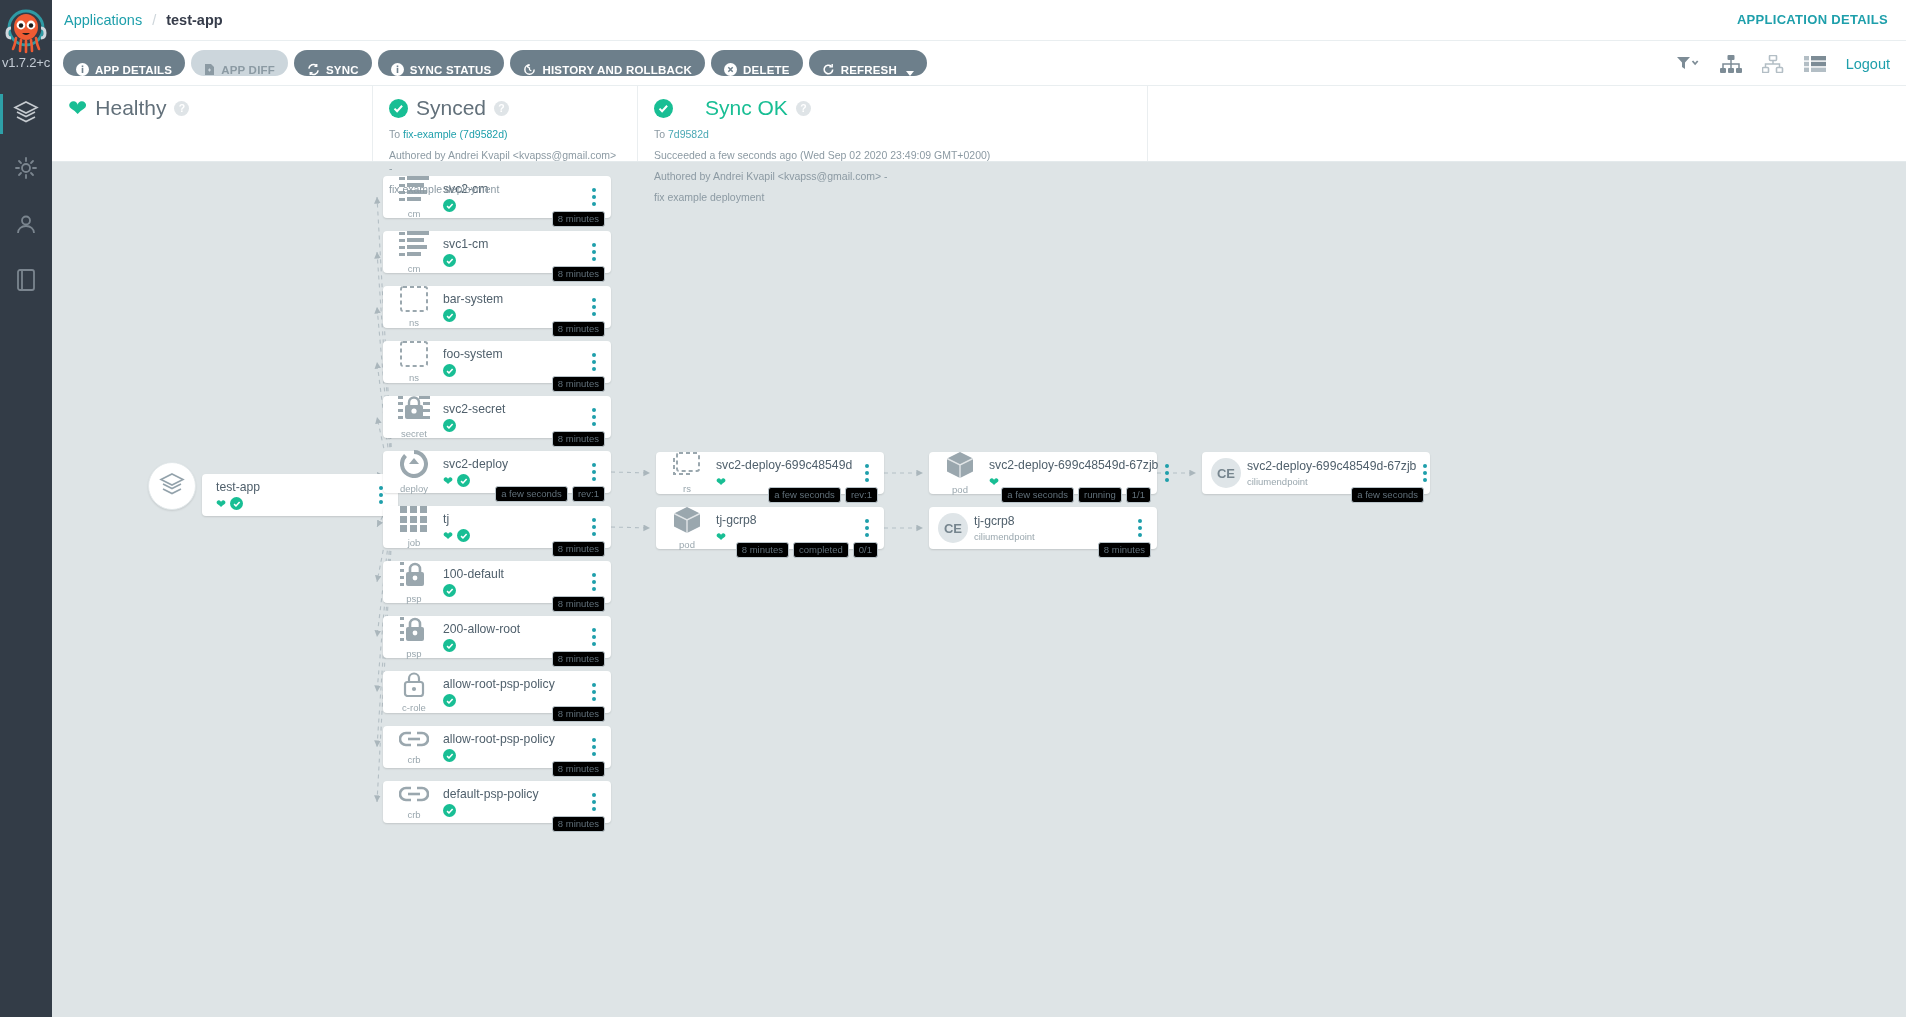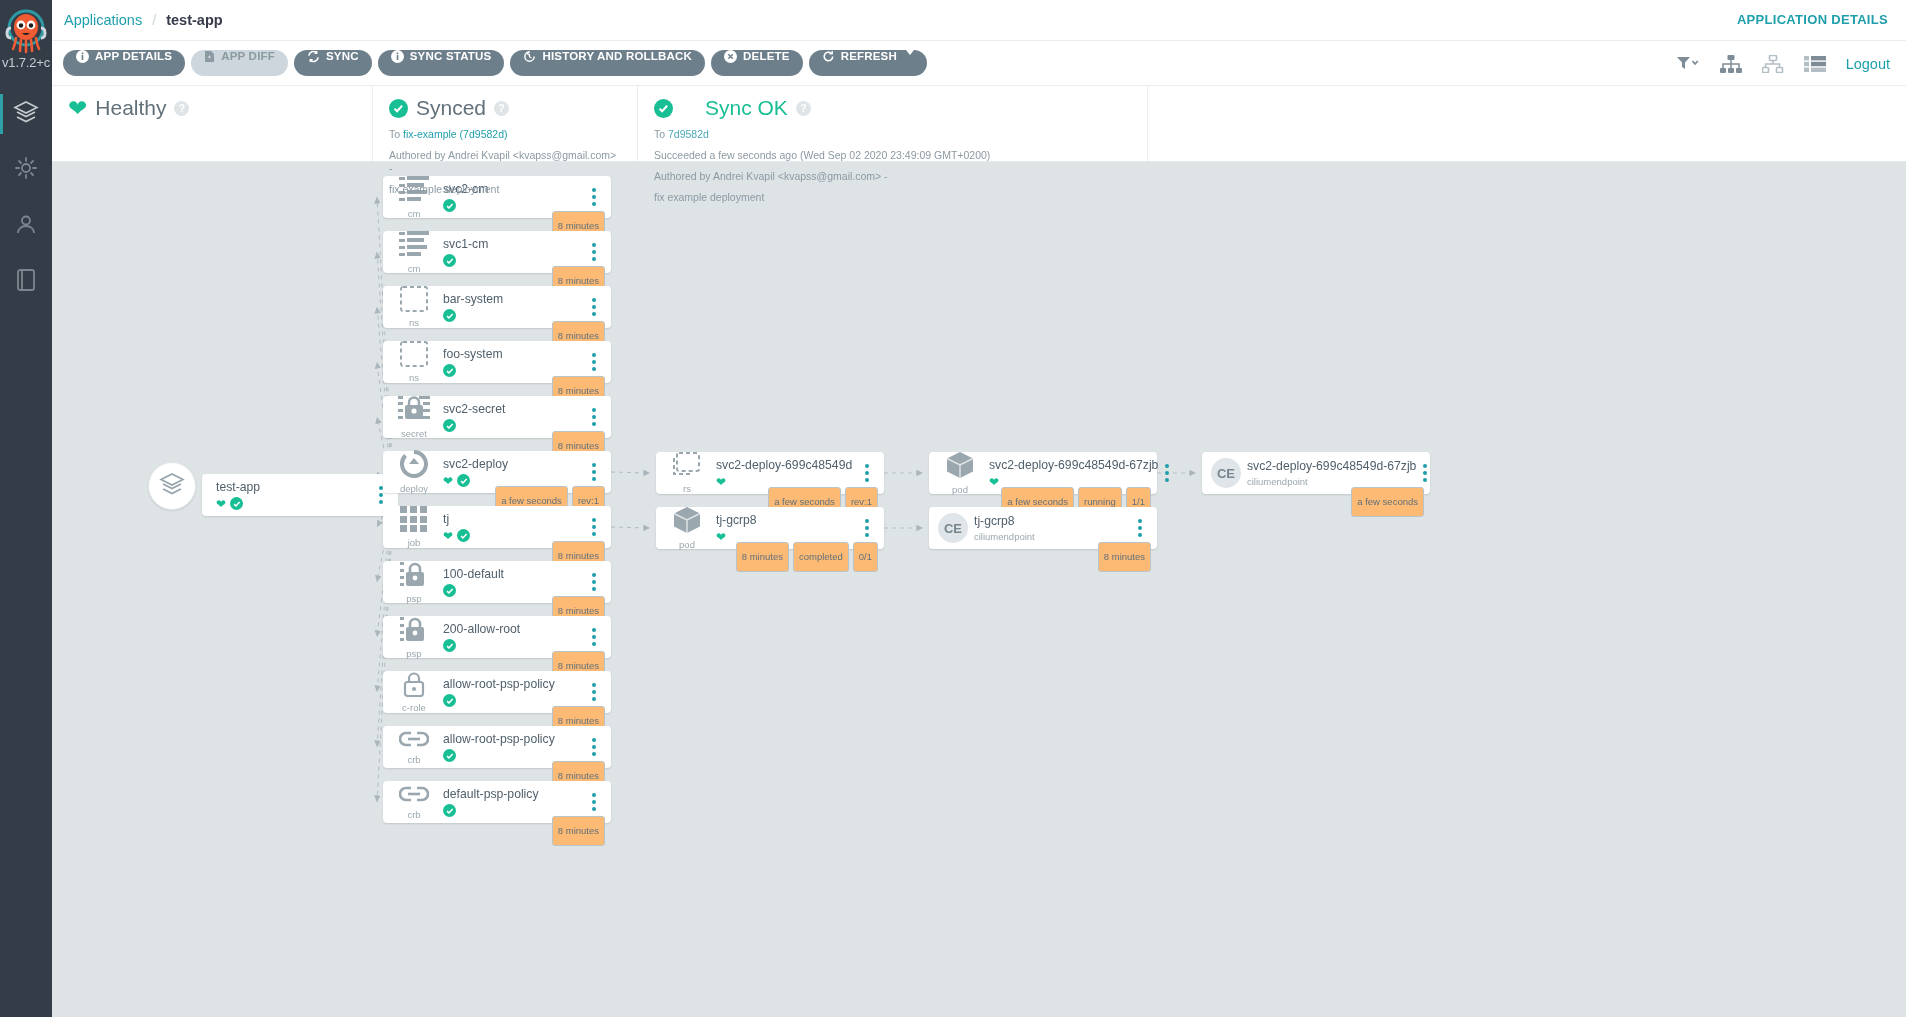--- a/index.html
+++ b/index.html
@@ -55,21 +55,21 @@
   
   #toolbar {
     position: absolute; left: 52px; top: 41px; right: 0; height: 45px;
     background: #fff; border-bottom: 1px solid #e9eef0;
     display: flex; align-items: center; z-index: 29;
   }
   #btn-group { display: flex; align-items: center; margin-left: 11px; gap: 6px; }
   .tbtn {
     height: 26px; border-radius: 13px; background: #6d7f8b;
     color: #fff; font-size: 11.5px; font-weight: bold; letter-spacing: .2px;
-    display: flex; align-items: flex-start; gap: 6px;
+    display: flex; align-items: flex-end; gap: 6px;
     padding: 0 13px; border: none; cursor: pointer; white-space: nowrap;
   }
   .tbtn.muted { background: #ccd6dc; color: #8b9aa3; }
   .tbtn .gi { display: flex; align-items: center; }
   .tbtn .caret {
     width: 0; height: 0; border-left: 4px solid transparent;
     border-right: 4px solid transparent; border-top: 5px solid #fff; margin-left: 3px;
   }
   #tool-right {
     position: absolute; right: 16px; top: 0; height: 45px;
@@ -132,22 +132,22 @@
   }
   .node .kebab i { width: 4px; height: 4px; border-radius: 50%; background: #1e9fab; display: block; }
   .mini-heart { color: #18be94; font-size: 12px; line-height: 1; }
   .mini-check {
     width: 13px; height: 13px; border-radius: 50%; background: #18be94;
     display: inline-flex; align-items: center; justify-content: center;
   }
 
   .tags { position: absolute; display: flex; gap: 4px; }
   .tag {
-    background: #fdba74; border: 1px solid #b9c4ca; border-radius: 3px;
-    font-size: 9.5px; color: #61707a; padding: 8px 5px; white-space: nowrap; line-height: 12px;
+    background: #000000; border: 1px solid #b9c4ca; border-radius: 3px;
+    font-size: 9.5px; color: #61707a; padding: 1px 5px; white-space: nowrap; line-height: 12px;
   }
 
   
   #node-root {
     position: absolute; left: 150px; top: 312px; width: 196px; height: 42px;
   }
   #root-badge {
     position: absolute; left: 96px; top: 300px;
     width: 48px; height: 48px; border-radius: 50%;
     background: #fff; border: 1px solid #e2e8ea;

